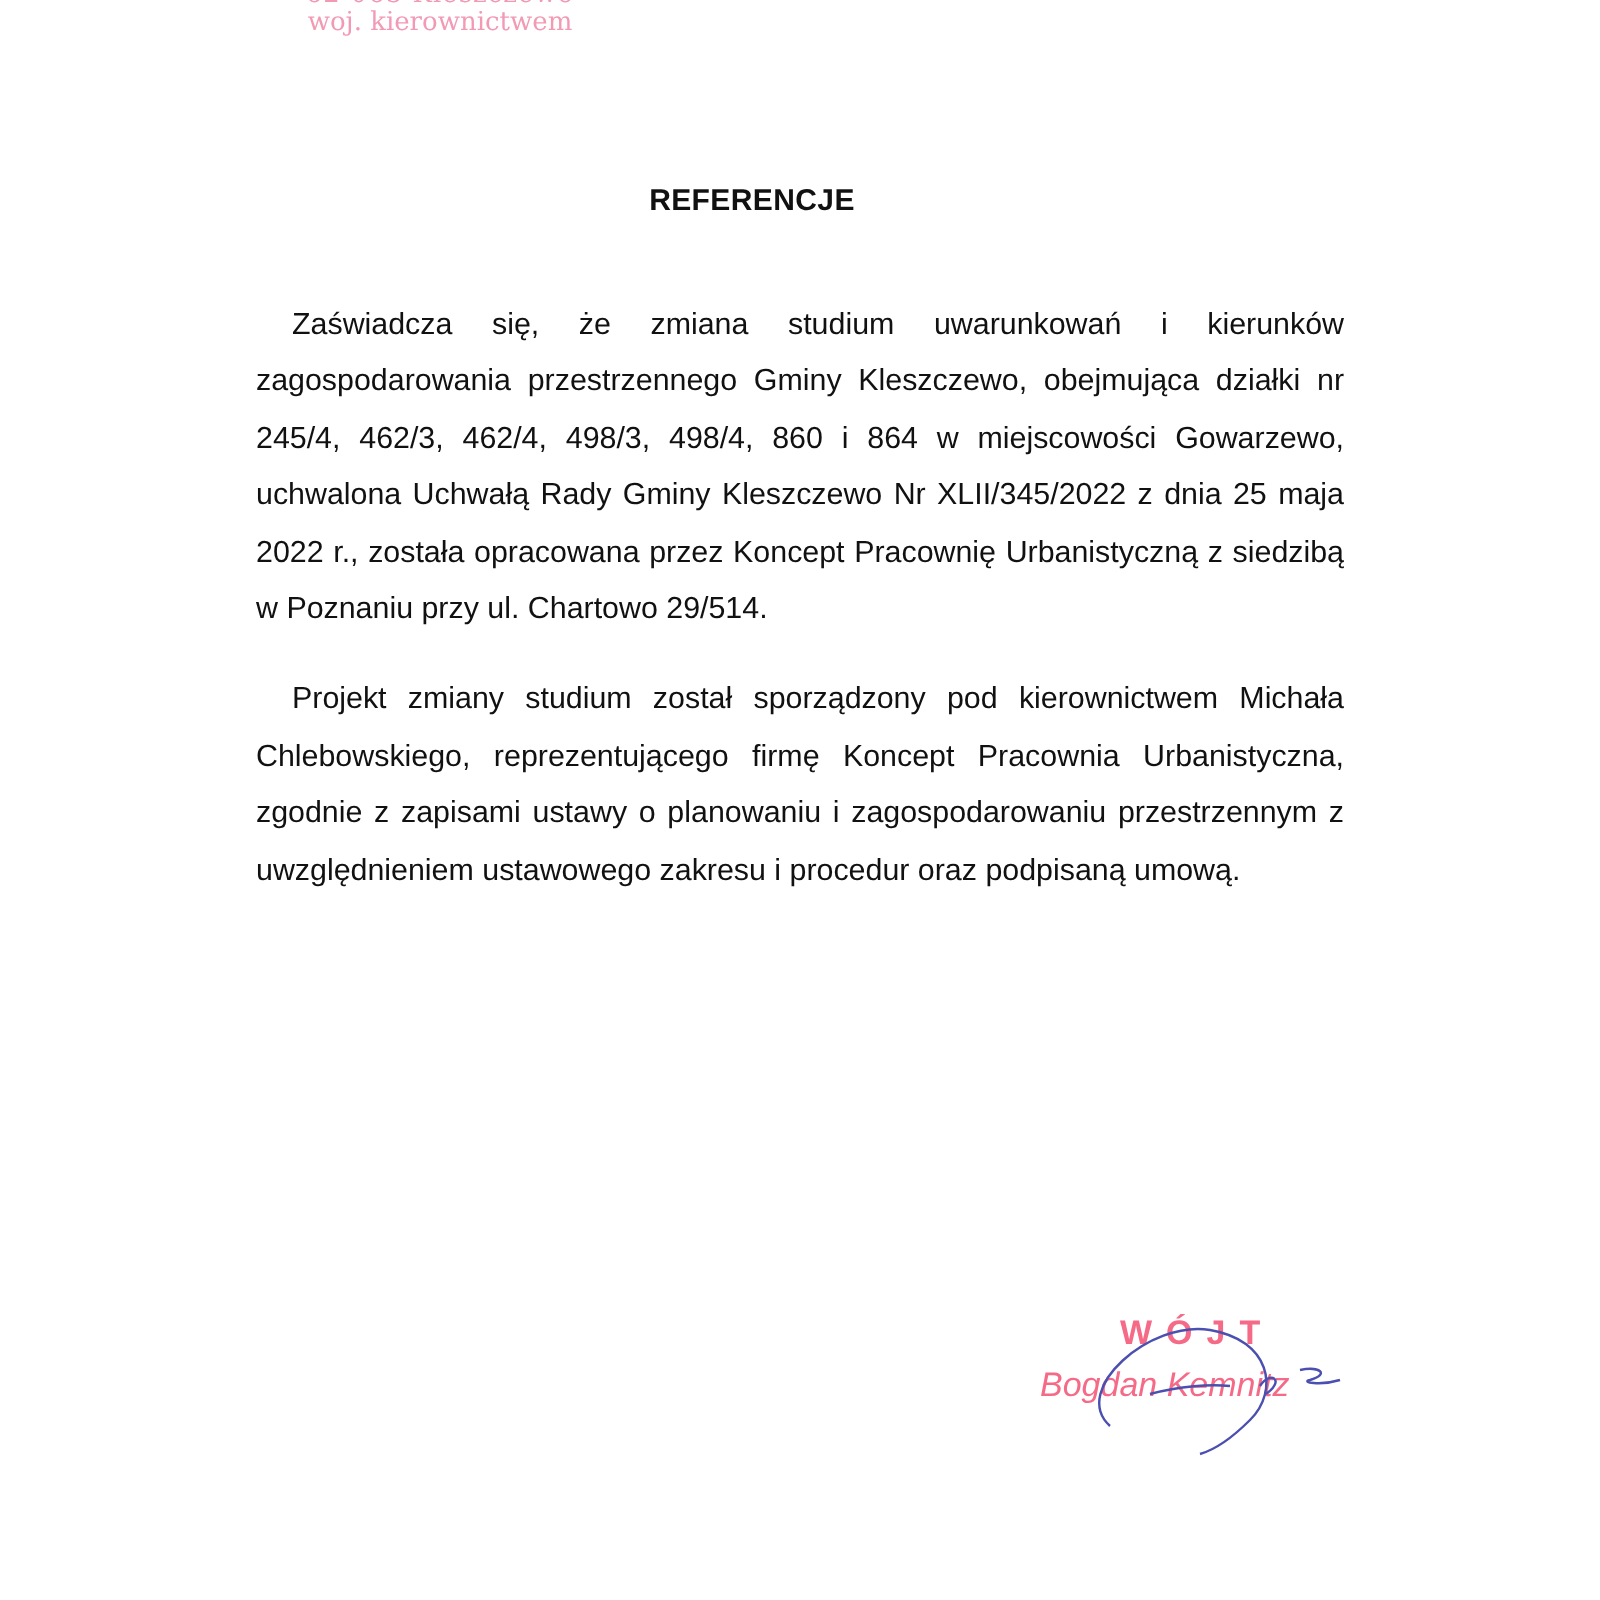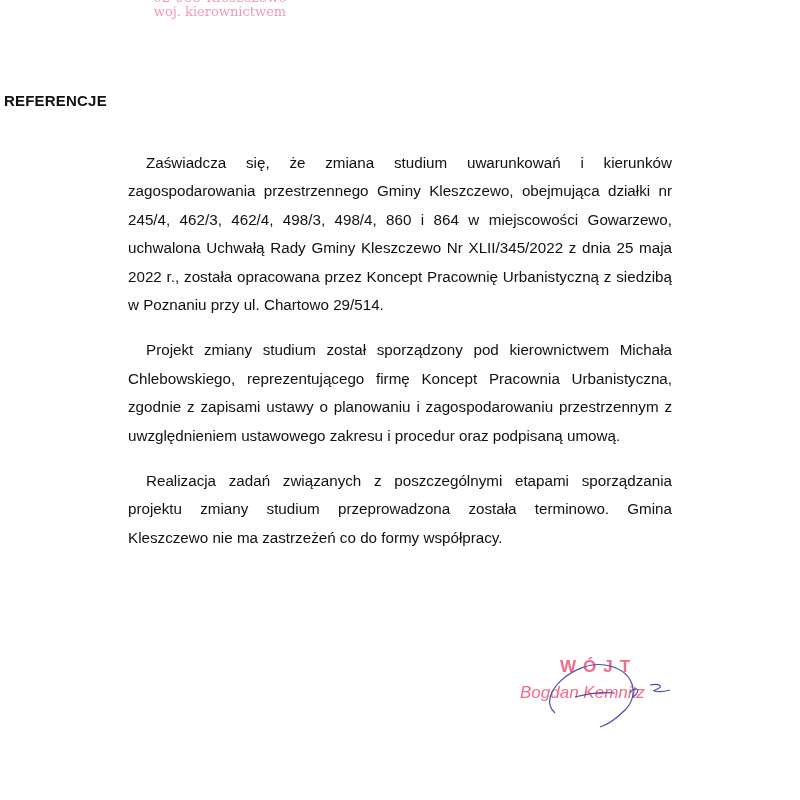--- a/index.html
+++ b/index.html
@@ -1,21 +1,21 @@
 <!DOCTYPE html>
 <html><head>
 <meta charset="utf-8">
 <style>
   html, body { margin:0; padding:0; background:#ffffff; }
   body { width:800px; height:800px; position:relative; overflow:hidden;
          font-family:"Liberation Sans", sans-serif; color:#111; }
   .stamp-top { position:absolute; left:150px; top:-9px; width:140px; text-align:center;
                color:#f29ab4; font-family:"DejaVu Serif", serif; font-size:13px; line-height:14px; }
   .stamp-top .l1 { letter-spacing:0.5px; }
-  .title { position:absolute; top:92px; left:4px; width:720px; 
+  .title { position:absolute; top:92px; left:16px; width:720px; text-align:center;
            font-weight:bold; font-size:15px; letter-spacing:0.2px; }
   .body { position:absolute; left:128px; top:149px; width:544px; font-size:15.2px; line-height:28.4px; }
   .body p { margin:0; text-align:justify; text-indent:18px; }
   .body p + p { margin-top:17px; }
   .body p.last { text-align-last:left; }
   .sig { position:absolute; left:515px; top:655px; width:180px; height:75px; }
   .sig .wojt { position:absolute; left:45px; top:2px; color:#f56b87; font-weight:bold;
                font-size:17px; letter-spacing:7px; }
   .sig .name { position:absolute; left:5px; top:28px; color:#f56b87; font-style:italic;
                font-size:17px; white-space:nowrap; }
@@ -27,21 +27,20 @@
 <div class="stamp-top">
   <div class="l1">62-065 Kleszczewo</div>
   <div class="l2">woj. kierownictwem</div>
 </div>
 
 <div class="title">REFERENCJE</div>
 
 <div class="body">
   <p>Zaświadcza się, że zmiana studium uwarunkowań i kierunków zagospodarowania przestrzennego Gminy Kleszczewo, obejmująca działki nr 245/4, 462/3, 462/4, 498/3, 498/4, 860 i 864 w miejscowości Gowarzewo, uchwalona Uchwałą Rady Gminy Kleszczewo Nr XLII/345/2022 z dnia 25 maja 2022 r., została opracowana przez Koncept Pracownię Urbanistyczną z siedzibą w Poznaniu przy ul. Chartowo 29/514.</p>
   <p>Projekt zmiany studium został sporządzony pod kierownictwem Michała Chlebowskiego, reprezentującego firmę Koncept Pracownia Urbanistyczna, zgodnie z zapisami ustawy o planowaniu i zagospodarowaniu przestrzennym z uwzględnieniem ustawowego zakresu i procedur oraz podpisaną umową.</p>
-  <p class="last">Realizacja zadań związanych z poszczególnymi etapami sporządzania projektu zmiany studium przeprowadzona została terminowo. Gmina Kleszczewo nie ma zastrzeżeń co do formy współpracy.</p>
 </div>
 
 <div class="sig">
   <div class="wojt">WÓJT</div>
   <div class="name">Bogdan Kemnitz</div>
   <svg width="180" height="75">
     <path d="M40 58 C 20 40, 60 5, 90 10 C 120 15, 125 40, 110 55 C 100 65, 92 70, 85 72" fill="none" stroke="#4a4fb0" stroke-width="1.2"></path>
     <path d="M60 42 C 75 38, 90 37, 100 38" fill="none" stroke="#4a4fb0" stroke-width="1.2"></path>
     <path d="M115 38 C 120 30, 128 35, 118 42" fill="none" stroke="#4a4fb0" stroke-width="1.2"></path>
     <path d="M135 30 C 145 28, 150 32, 140 35 C 135 36, 145 38, 155 35" fill="none" stroke="#4a4fb0" stroke-width="1.2"></path>

